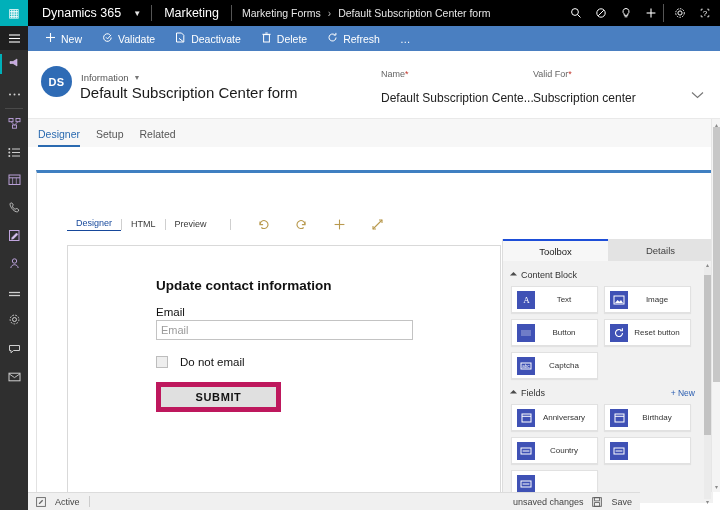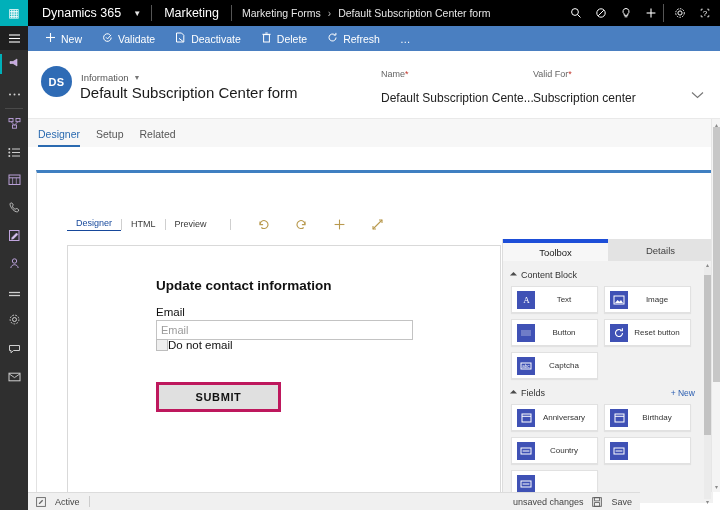--- a/index.html
+++ b/index.html
@@ -143,41 +143,41 @@
     position: absolute; left: 30px; top: 72px; width: 434px; height: 258px;
     background: #ffffff; border: 1px solid #d9d9d9; border-bottom: none;
   }
   .f-title { position: absolute; left: 88px; top: 32px; font-size: 13.5px; font-weight: bold; color: #111; }
   .f-label { position: absolute; left: 88px; top: 60px; font-size: 11.5px; color: #111; }
   .f-input {
     position: absolute; left: 88px; top: 74px; width: 257px; height: 20px;
     border: 1px solid #c3c3c3; background: #ffffff; font-size: 11px;
     color: #9b9b9b; padding: 0 4px; line-height: 19px;
   }
-  .f-check-row { position: absolute; left: 88px; top: 93px; display: flex; align-items: center; gap: 0; }
+  .f-check-row { position: absolute; left: 88px; top: 110px; display: flex; align-items: center; gap: 12px; }
   .f-check { width: 12px; height: 12px; border: 1px solid #bdbdbd; background: #eeeeee; }
   .f-check-lbl { font-size: 11.5px; color: #111; }
   .f-submit {
     position: absolute; left: 88px; top: 136px; width: 125px; height: 30px;
-    background: #e0e0e0; border: 3px solid #be185d; font-size: 11px;
+    background: #e0e0e0; border: 5px solid #be185d; font-size: 11px;
     font-weight: bold; color: #111; display: flex; align-items: center;
     justify-content: center; letter-spacing: .6px;
   }
 
   
   .toolbox {
     position: absolute; left: 465px; top: 66px; width: 211px; height: 264px;
     background: #f1f1f1; border-left: 1px solid #dddddd;
   }
   .tbtabs { display: flex; height: 22px; }
   .tbtab {
     flex: 1; font-size: 9.5px; color: #3f3f3f; display: flex;
     align-items: center; justify-content: center; background: #e3e3e3;
   }
-  .tbtab.active { background: #f7f7f7; border-top: 4px solid #1d4ed8; color: #1a1a1a; }
+  .tbtab.active { background: #f7f7f7; border-top: 2px solid #1d4ed8; color: #1a1a1a; }
   .tbbody {
     position: absolute; top: 22px; left: 0; right: 10px; bottom: 0;
     background: #f1f1f1; padding: 9px 8px 0 8px; overflow: hidden;
   }
   .section-head {
     display: flex; align-items: center; font-size: 9px; color: #333;
     margin-bottom: 6px;
   }
   .section-head .tri {
     width: 0; height: 0; border-left: 5px solid #4a4a4a;

